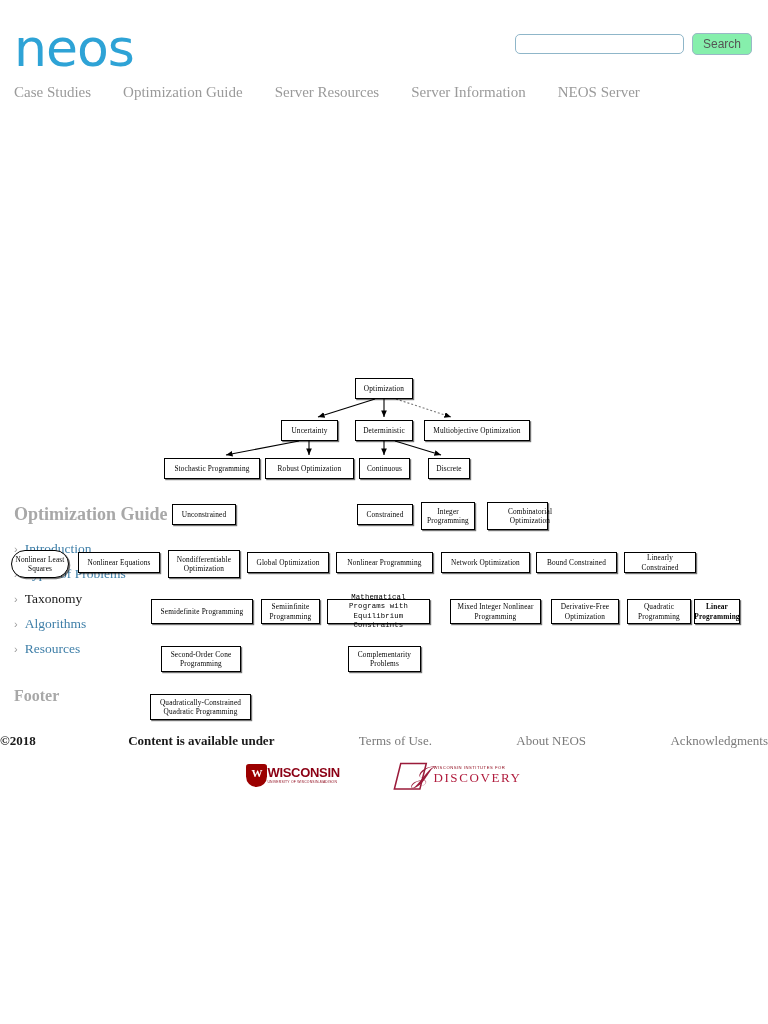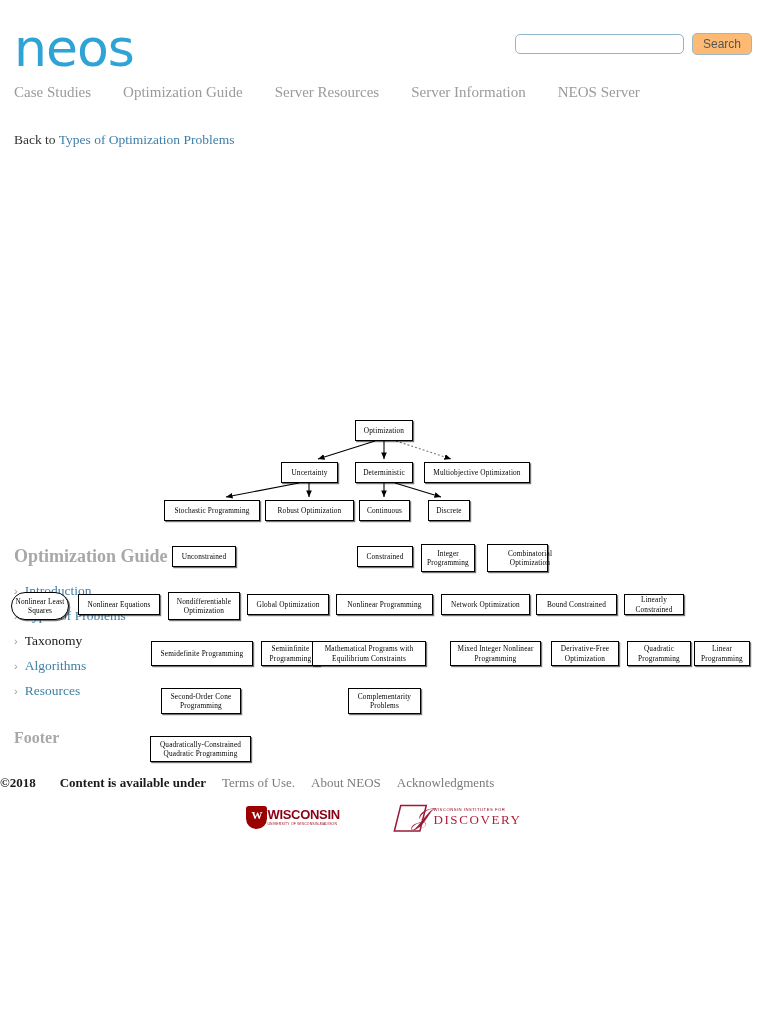--- a/index.html
+++ b/index.html
@@ -50,21 +50,21 @@
     font-family: "Liberation Sans", sans-serif;
     font-size: 11px;
     padding: 0 6px;
     color: #333;
     outline: none;
   }
   .search-btn {
     height: 22px;
     border: 1px solid #9ab8c6;
     border-radius: 5px;
-    background: #fdba74;
+    background: #86efac;
     font-family: "Liberation Sans", sans-serif;
     font-size: 12px;
     color: #555555;
     padding: 0 10px;
     cursor: pointer;
   }
 
   
   .nav {
     padding: 0 0 0 14px;
@@ -187,21 +187,21 @@
     padding: 0 14px;
     margin-top: 30px;
     font-family: "Liberation Serif", serif;
     font-size: 16px;
     font-weight: bold;
     color: #a8a8a8;
   }
   .footer-bar {
     margin-top: 28px;
     display: flex;
-    justify-content: flex-start;
+    justify-content: space-between;
     align-items: baseline;
     gap: 16px;
     font-size: 13px;
   }
   .copy { color: #1a1a1a; font-weight: 600; }
   .avail { color: #1a1a1a; font-weight: bold; margin-left: 8px;}
   .footer-link { color: #7a7a7a; text-decoration: none; cursor: pointer; }
   .footer-logos {
     margin-top: 14px;
     display: flex;
@@ -279,24 +279,20 @@
 <div class="nav">
   <a class="nav-item">Case Studies</a>
   <a class="nav-item">Optimization Guide</a>
   <a class="nav-item">Server Resources</a>
   <a class="nav-item">Server Information</a>
   <a class="nav-item">NEOS Server</a>
 </div>
 
 <div class="content">
 
-  <div class="backto">
-    <span>Back to</span>
-    <a>Types of Optimization Problems</a>
-  </div>
 
 
   <div class="diagram">
     <svg width="768" height="350">
       <defs>
         <marker id="ah" markerWidth="7" markerHeight="7" refX="6" refY="2.6" orient="auto">
           <path d="M0,0 L6,2.6 L0,5.2 z" fill="#000"></path>
         </marker>
         <marker id="ahd" markerWidth="7" markerHeight="7" refX="6" refY="2.6" orient="auto">
           <path d="M0,0 L6,2.6 L0,5.2 z" fill="#000"></path>
@@ -368,29 +364,29 @@
     <div class="node" style="left:421px; top:390px; width:54px; height:28px;">Integer Programming</div>
     <div class="node" style="left:487px; top:390px; width:61px; height:28px;padding-left:28px;">Combinatorial Optimization</div>
 
     <div class="node" style="left:11px; top:438px; width:58px; height:28px;border-radius:14px;">Nonlinear Least Squares</div>
     <div class="node" style="left:78px; top:440px; width:82px; height:21px;">Nonlinear Equations</div>
     <div class="node" style="left:168px; top:438px; width:72px; height:28px;">Nondifferentiable Optimization</div>
     <div class="node" style="left:247px; top:440px; width:82px; height:21px;">Global Optimization</div>
     <div class="node" style="left:336px; top:440px; width:97px; height:21px;">Nonlinear Programming</div>
     <div class="node" style="left:441px; top:440px; width:89px; height:21px;">Network Optimization</div>
     <div class="node" style="left:536px; top:440px; width:81px; height:21px;">Bound Constrained</div>
-    <div class="node" style="left:624px; top:440px; width:60px; height:21px;">Linearly Constrained</div>
+    <div class="node" style="left:624px; top:440px; width:72px; height:21px;">Linearly Constrained</div>
 
     <div class="node" style="left:151px; top:487px; width:102px; height:25px;">Semidefinite Programming</div>
     <div class="node" style="left:261px; top:487px; width:59px; height:25px;">Semiinfinite Programming</div>
-    <div class="node" style="left:312px; top:487px; width:114px; height:25px;">Mathematical Programs with Equilibrium Constraints</div>
+    <div class="node" style="left:327px; top:487px; width:103px; height:25px;font-family:Liberation Mono, monospace;">Mathematical Programs with Equilibrium Constraints</div>
     <div class="node" style="left:450px; top:487px; width:91px; height:25px;">Mixed Integer Nonlinear Programming</div>
     <div class="node" style="left:551px; top:487px; width:68px; height:25px;">Derivative-Free Optimization</div>
     <div class="node" style="left:627px; top:487px; width:64px; height:25px;">Quadratic Programming</div>
-    <div class="node" style="left:694px; top:487px; width:56px; height:25px;">Linear Programming</div>
+    <div class="node" style="left:694px; top:487px; width:46px; height:25px;font-weight:bold;">Linear Programming</div>
 
     <div class="node" style="left:161px; top:534px; width:80px; height:26px;">Second-Order Cone Programming</div>
     <div class="node" style="left:348px; top:534px; width:73px; height:26px;">Complementarity Problems</div>
 
     <div class="node" style="left:150px; top:582px; width:101px; height:26px;">Quadratically-Constrained Quadratic Programming</div>
   </div>
 </div>
 
 <div class="guide">
   <div class="guide-title">Optimization Guide</div>

